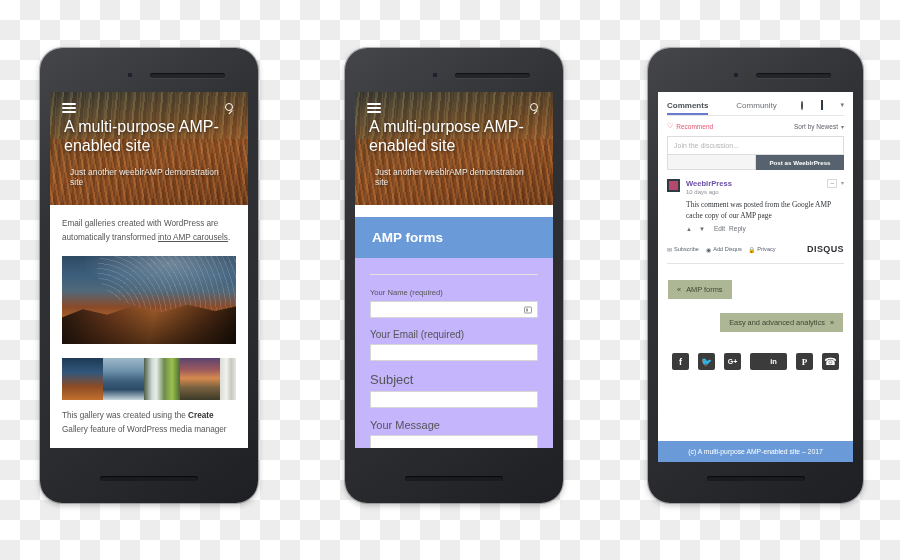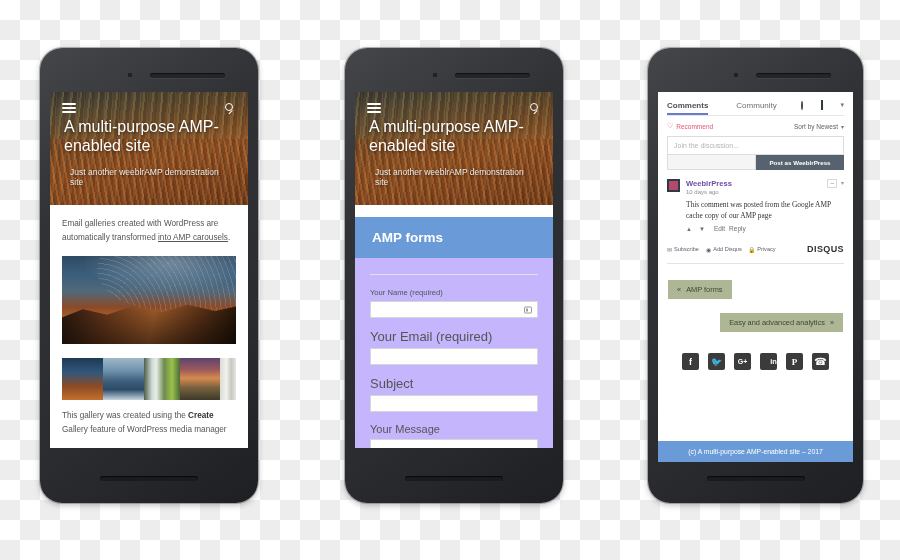--- a/index.html
+++ b/index.html
@@ -249,21 +249,21 @@
       <div class="hrule" style="height:1px; margin-bottom:13px;"></div>
 
       <div style="margin-bottom:11px;">
         <div class="field-label" style="font-size:7.6px; margin-bottom:4px;">Your Name (required)</div>
         <div class="field-box" style="height:17px;">
           <span class="field-ico"></span>
         </div>
       </div>
 
       <div style="margin-bottom:11px;">
-        <div class="field-label" style="font-size:13px; margin-bottom:4px;">Your Email (required)</div>
+        <div class="field-label" style="font-size:10px; margin-bottom:4px;">Your Email (required)</div>
         <div class="field-box" style="height:17px;"></div>
       </div>
 
       <div style="margin-bottom:11px;">
         <div class="field-label" style="font-size:13px; margin-bottom:4px;">Subject</div>
         <div class="field-box" style="height:17px;"></div>
       </div>
 
       <div>
         <div class="field-label" style="font-size:11px; margin-bottom:4px;">Your Message</div>
@@ -359,21 +359,21 @@
     </div>
 
     <div class="social-row" style="margin-top:21px; gap:9px;">
       <div class="social" style="width:17px; height:17px; font-size:9px; font-weight:700;">
         <span>f</span>
       </div>
       <div class="social" style="width:17px; height:17px; font-size:9px;">🐦</div>
       <div class="social" style="width:17px; height:17px; font-size:7px; font-weight:700;">
         <span>G+</span>
       </div>
-      <div class="social" style="width:17px; height:17px; font-size:7.5px; font-weight:700;padding-left:10px;">
+      <div class="social" style="width:37px; height:17px; font-size:7.5px; font-weight:700;padding-left:10px;">
         <span>in</span>
       </div>
       <div class="social" style="width:17px; height:17px; font-size:9px; font-weight:700; font-family:'Liberation Serif',serif;">
         <span>P</span>
       </div>
       <div class="social" style="width:17px; height:17px; font-size:10px;">☎</div>
     </div>
 
     <div class="site-footer" style="position:absolute; left:0; right:0; bottom:0; height:21px;">
       <span style="font-size:6.8px;">(c) A multi-purpose AMP-enabled site – 2017</span>

